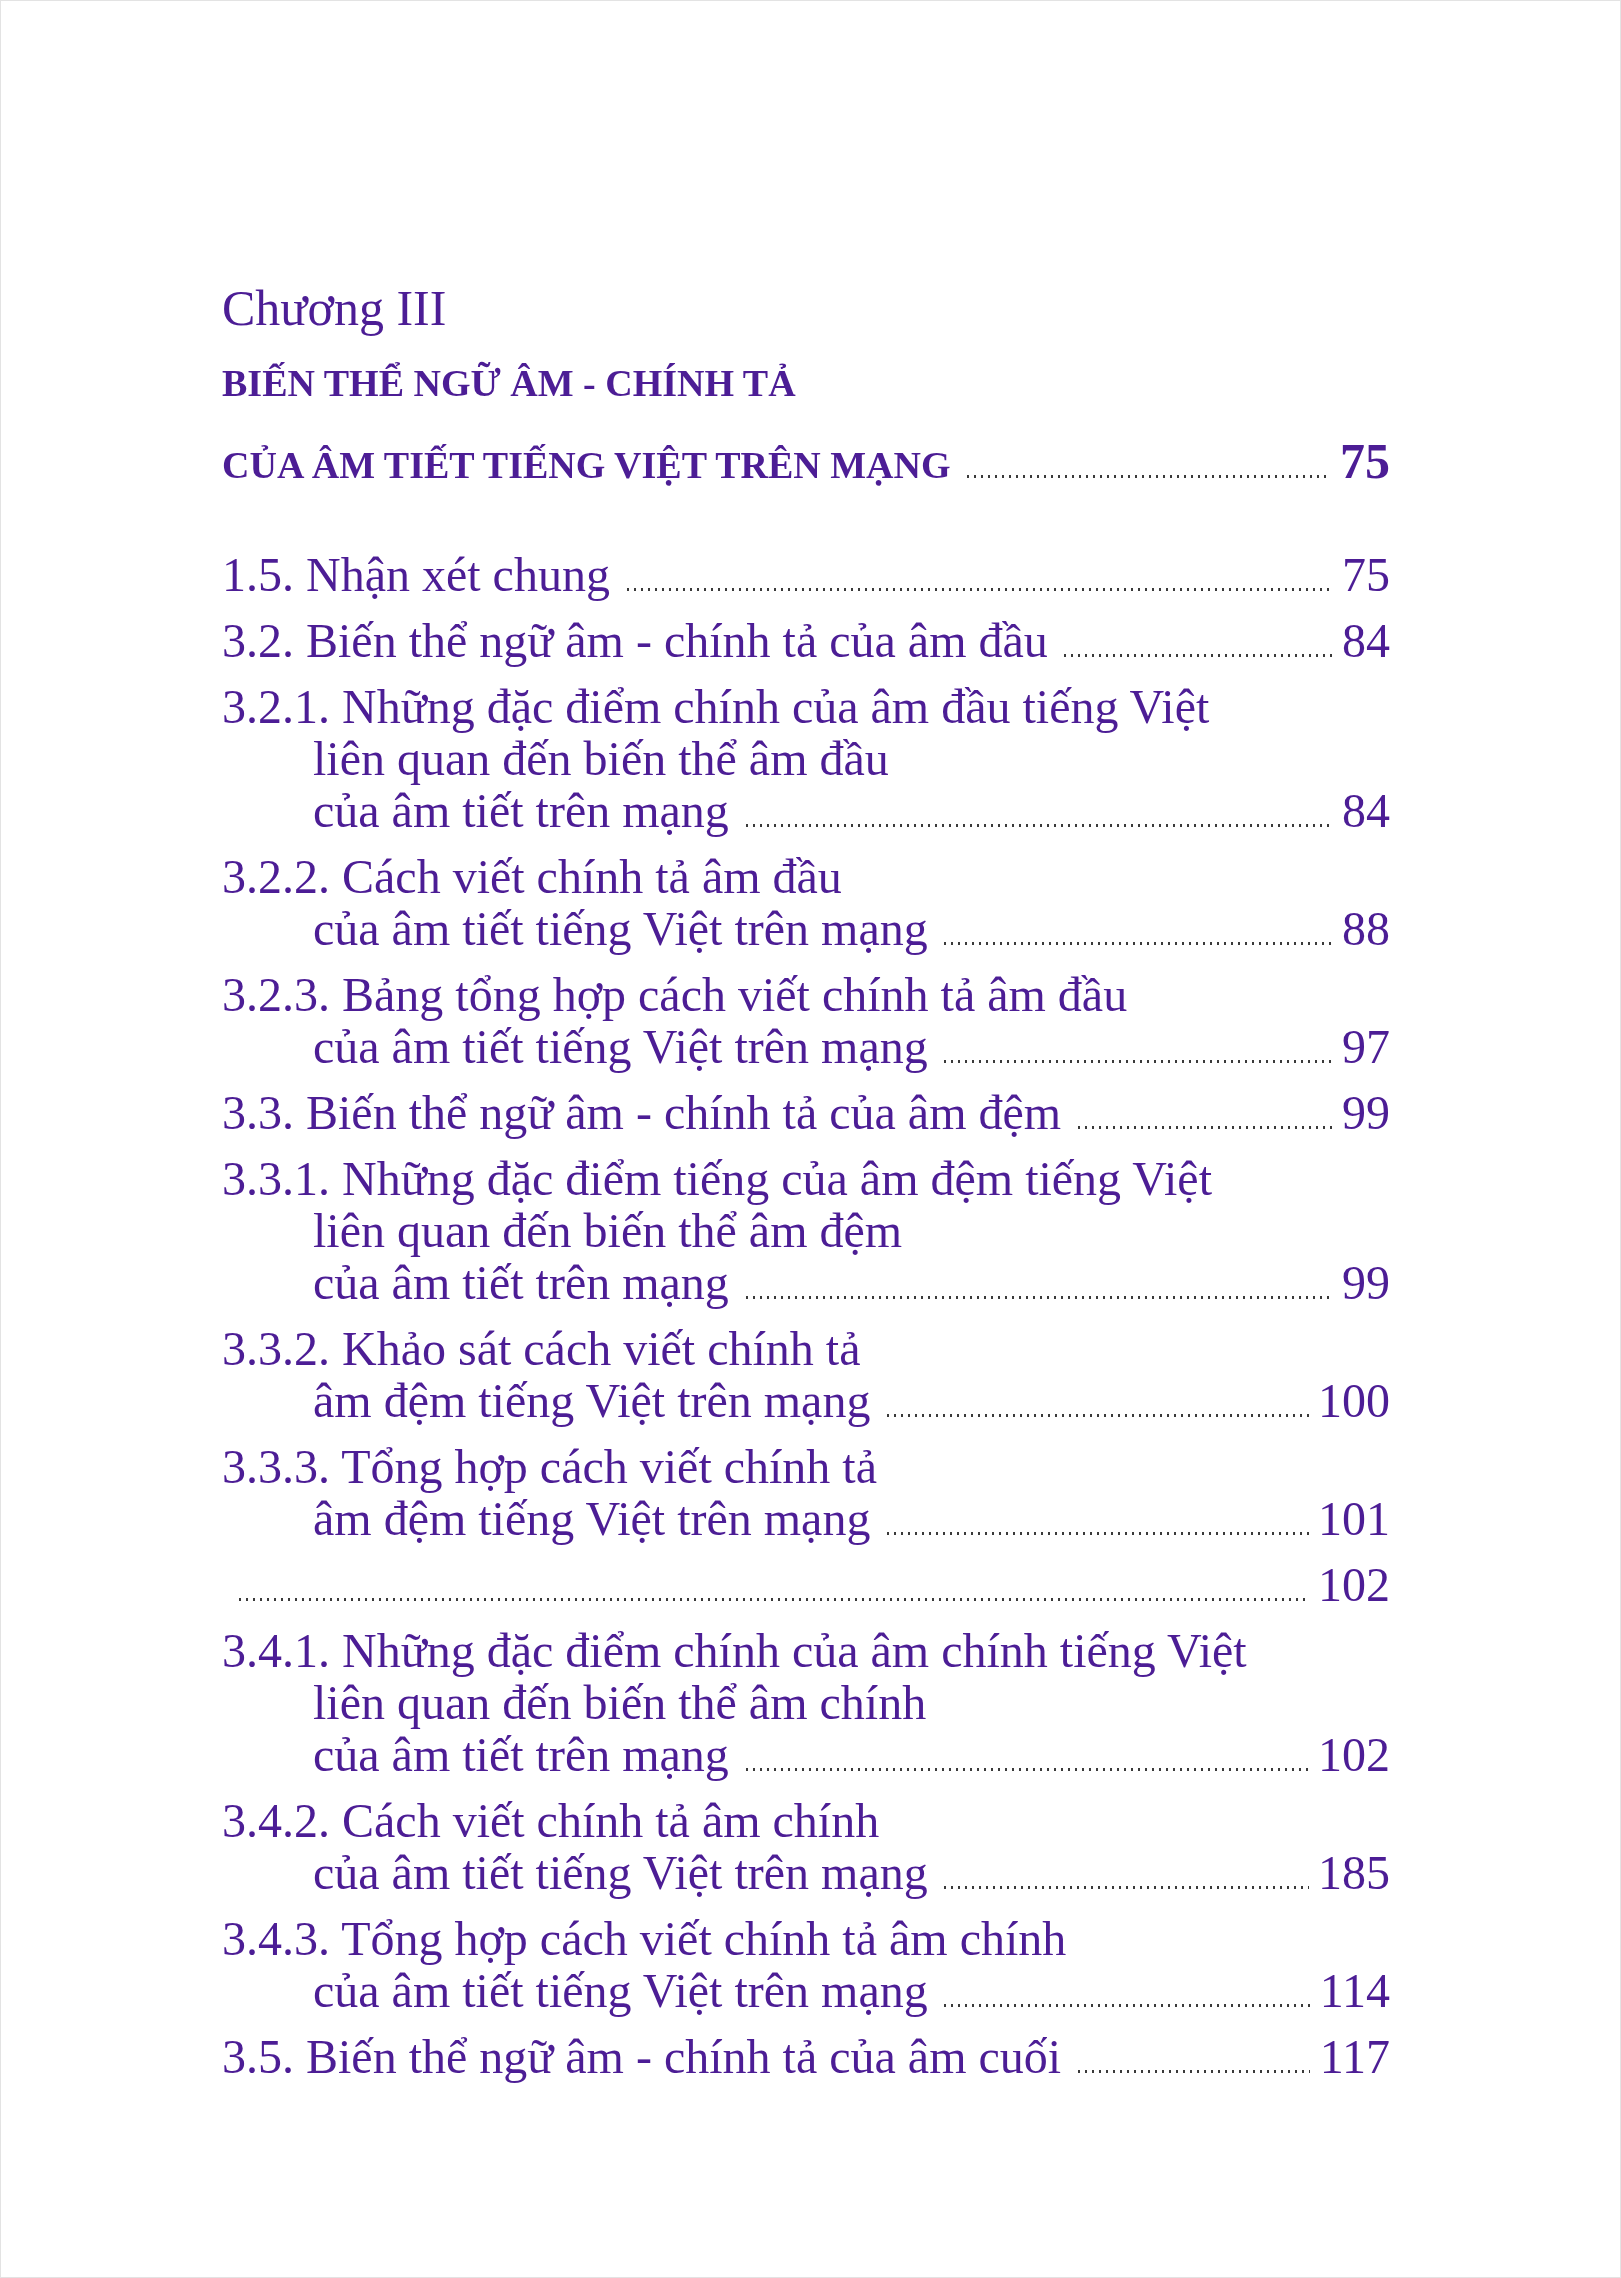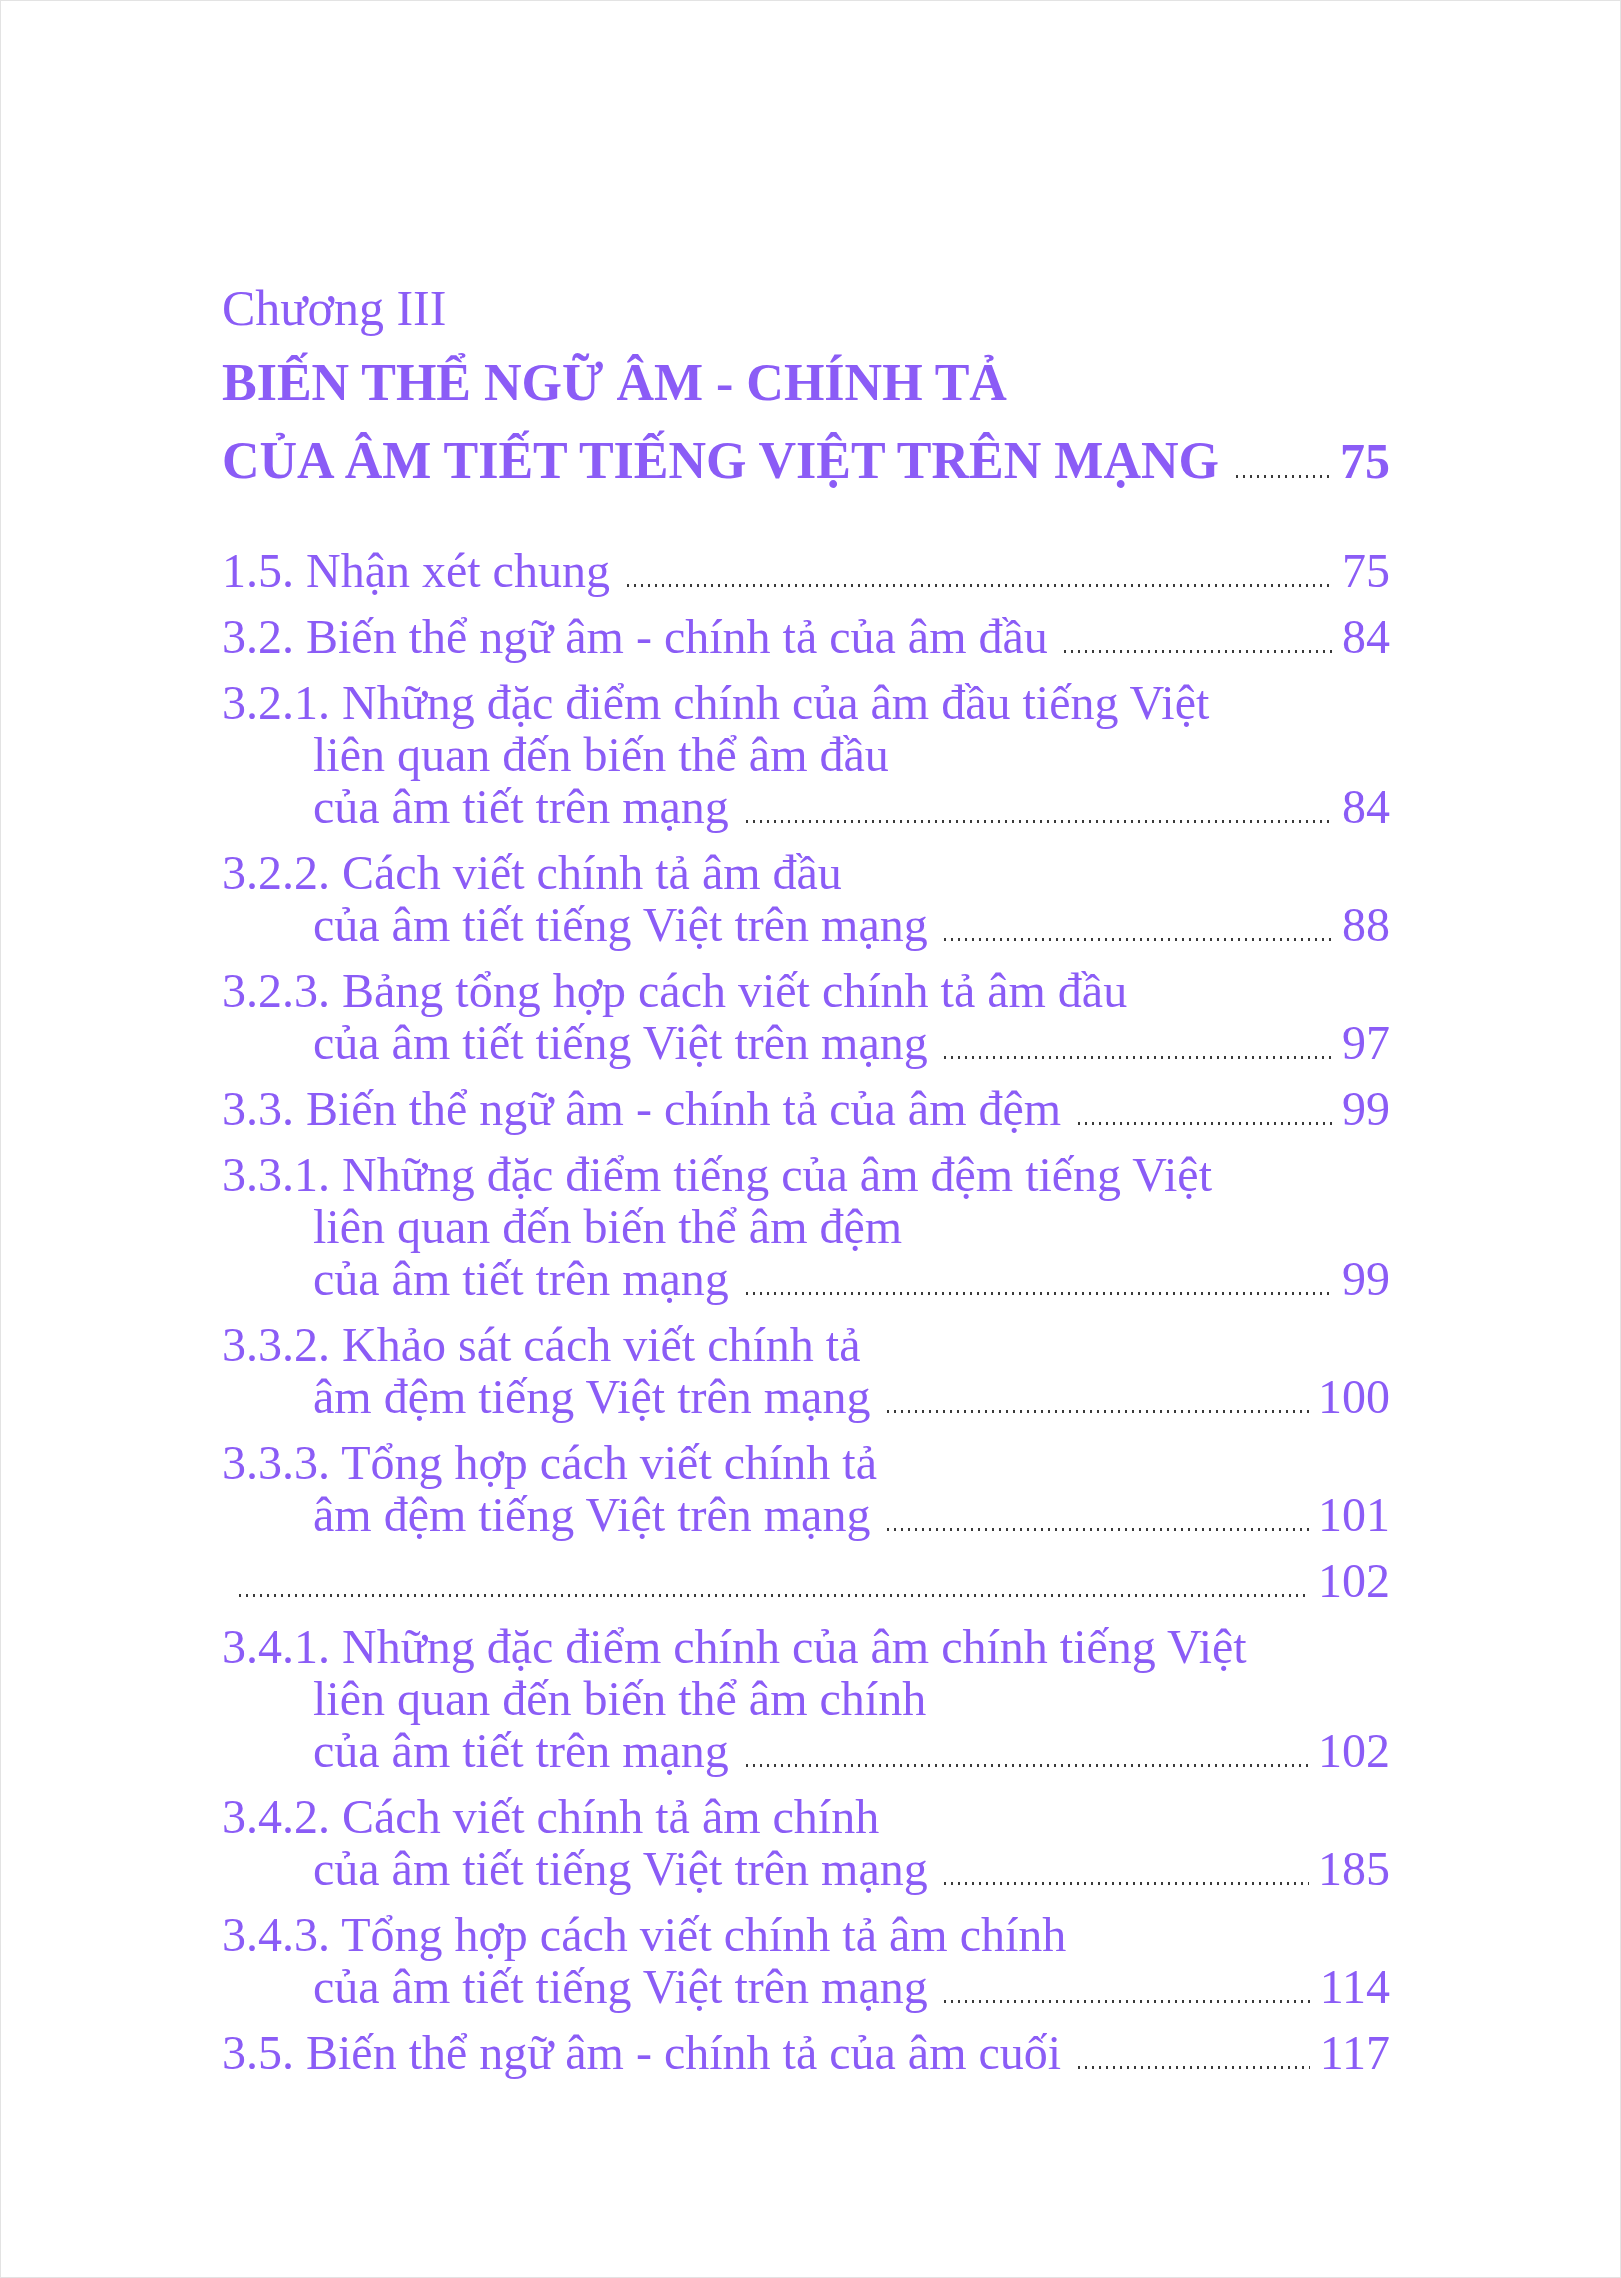--- a/index.html
+++ b/index.html
@@ -25,21 +25,21 @@
     top: 271px;
   }
   
   .chapter-label {
     font-size: 50px;
     font-weight: normal;
     line-height: 72px;
     white-space: nowrap;
   }
   .chapter-title {
-    font-size: 52px;
+    font-size: 38px;
     font-weight: bold;
     line-height: 78px;
     white-space: nowrap;
   }
   .chapter-title-row {
     display: flex;
     align-items: baseline;
     line-height: 78px;
   }
   .chapter-block {
@@ -80,21 +80,21 @@
     font-size: 48px;
   }
   .chapter-pagenum {
     font-size: 50px;
     font-weight: bold;
   }
 </style>
 </head>
 <body>
 
-<div class="page" style="background: rgb(255, 255, 255); color: #8b5cf6;">
+<div class="page" style="background: rgb(255, 255, 255); color: #4c1d95;">
   <div class="content">
 
     <div class="chapter-block">
       <div class="chapter-label">Chương III</div>
       <div class="chapter-title">BIẾN THỂ NGỮ ÂM - CHÍNH TẢ</div>
       <div class="chapter-title-row">
         <span class="chapter-title">CỦA ÂM TIẾT TIẾNG VIỆT TRÊN MẠNG</span>
         <span class="leader"></span>
         <span class="pagenum chapter-pagenum">75</span>
       </div>

